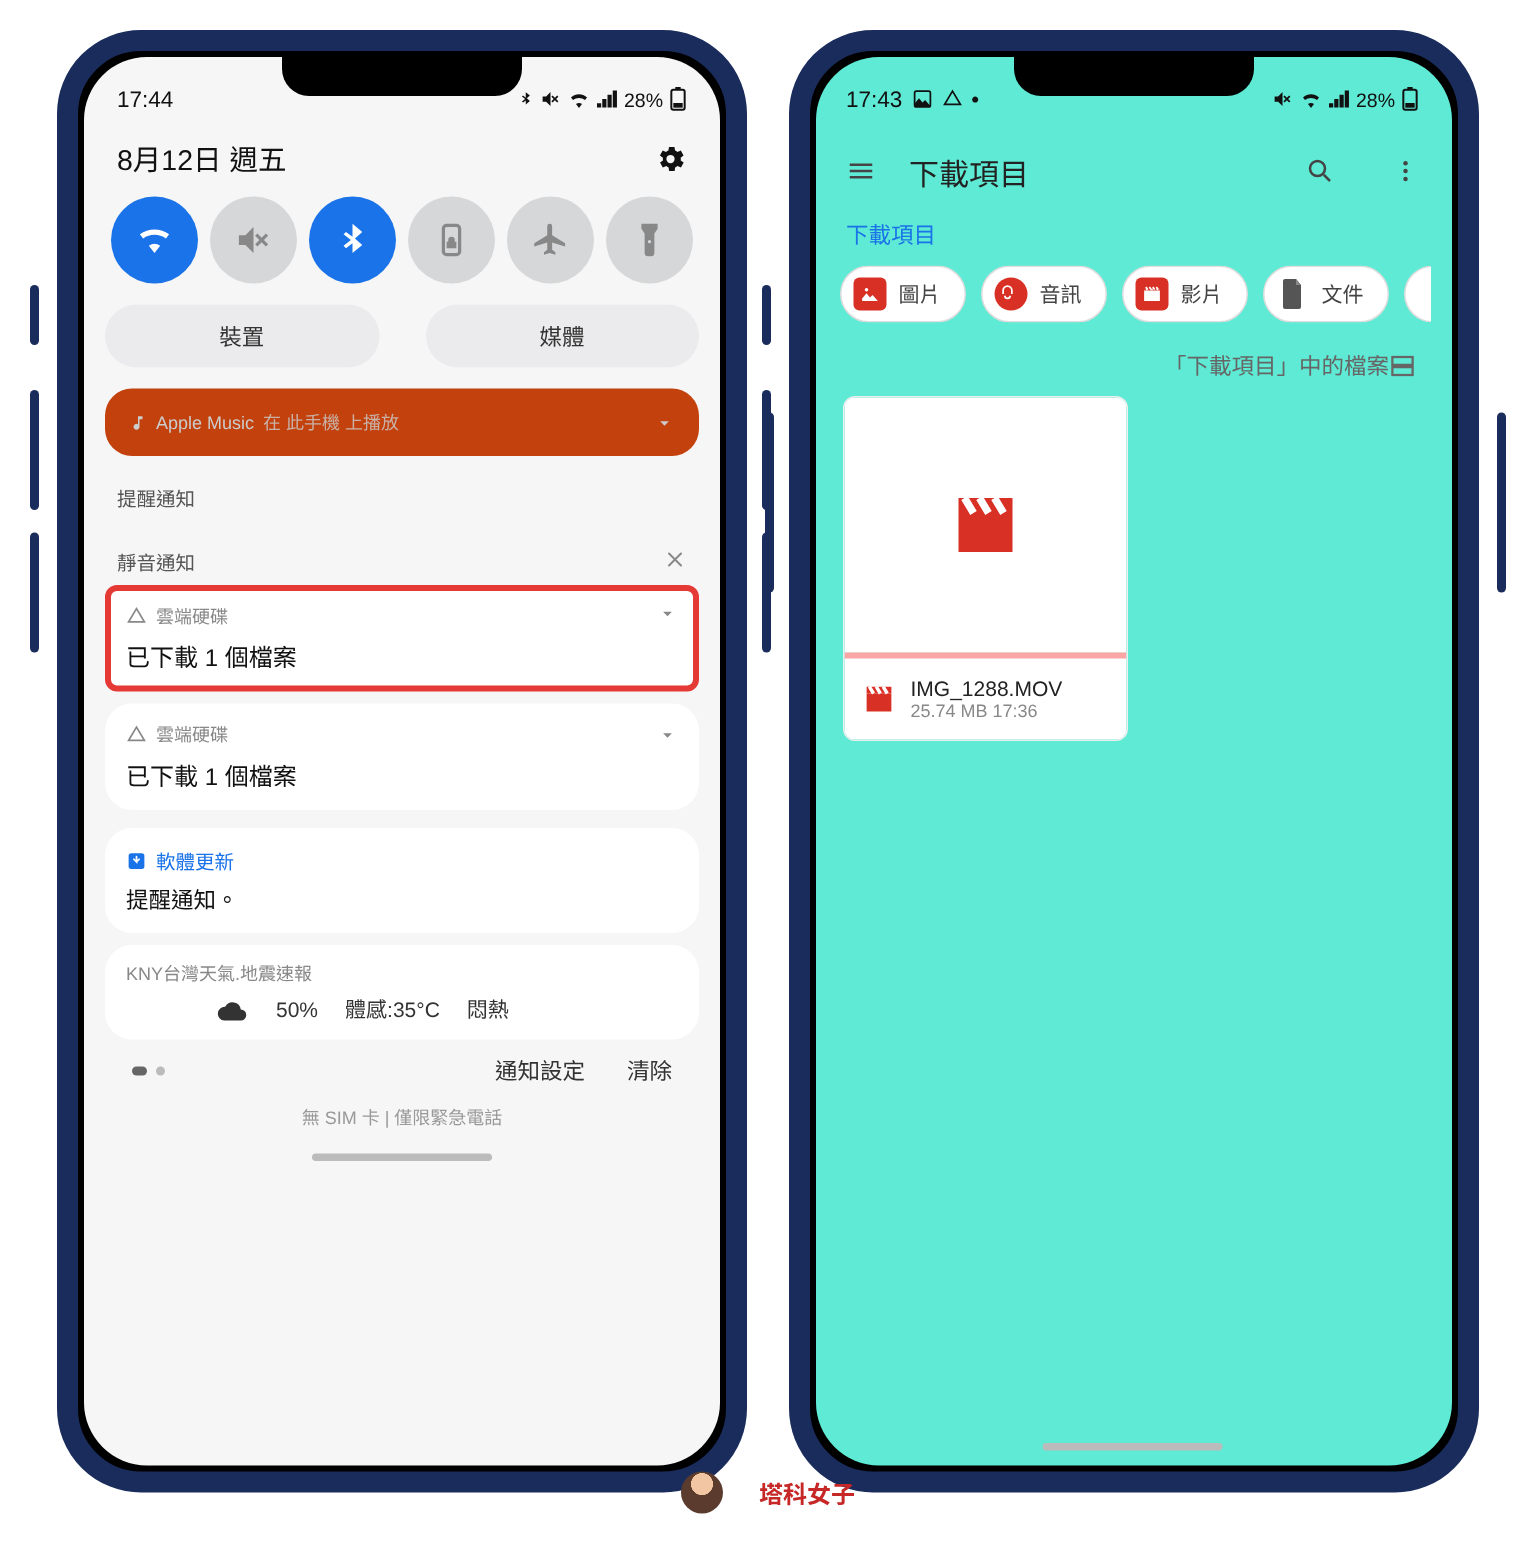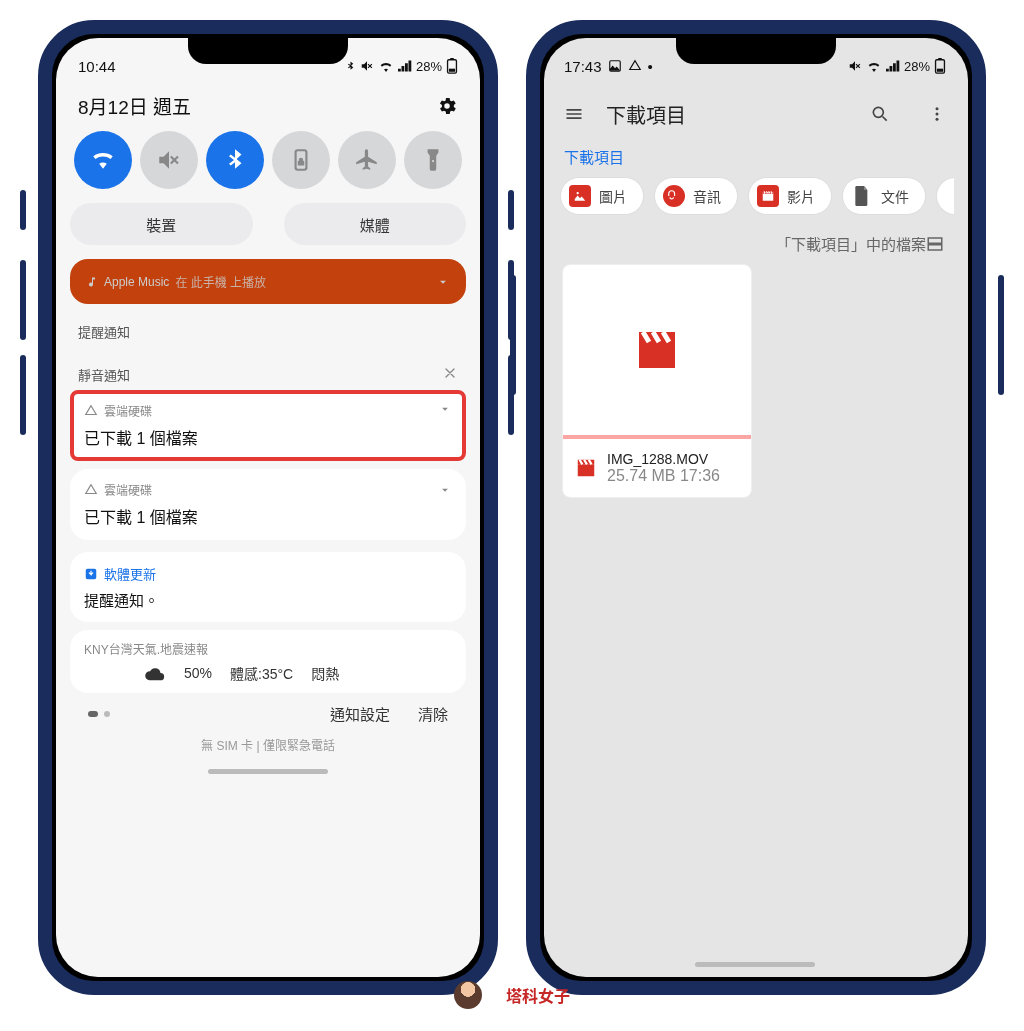--- a/index.html
+++ b/index.html
@@ -38,21 +38,21 @@
   .screen {
     position: absolute;
     left: 18px; right: 18px; top: 18px; bottom: 18px;
     border-radius: 42px;
     background: #f6f6f6;
     overflow: hidden;
     padding: 0 14px;
     display: flex;
     flex-direction: column;
   }
-  .screen.white { background: #e5e5e5; padding-left: 12px; }
+  .screen.white { background: #5eead4; padding-left: 12px; }
   .notch {
     position: absolute;
     top: 0; left: 50%;
     transform: translateX(-50%);
     width: 160px; height: 26px;
     background: #000;
     border-bottom-left-radius: 18px;
     border-bottom-right-radius: 18px;
   }
   .status-bar {
@@ -238,21 +238,21 @@
   }
   .file-thumb .big-clapper { width: 48px; height: 48px; }
   .file-meta {
     background: #fff;
     border-top: 4px solid #fca5a5;
     padding: 12px 12px;
     display: flex; align-items: center; gap: 10px;
   }
   .file-meta .small-clapper { width: 22px; height: 22px; }
   .file-meta .name { font-size: 14px; color: #222; }
-  .file-meta .sub  { font-size: 16px; color: #888; }
+  .file-meta .sub  { font-size: 12px; color: #888; }
 
   .watermark {
     position: absolute;
     bottom: 22px;
     left: 50%;
     transform: translateX(-50%);
     display: flex; align-items: center; gap: 24px;
     font-size: 16px; color: #c62828;
     font-weight: 600;
     pointer-events: none;
@@ -269,21 +269,21 @@
   <div class="phone-side-top"></div>
   <div class="phone-side-vol1"></div>
   <div class="phone-side-vol2"></div>
   <div class="phone-side-right"></div>
   <div class="phone-frame"></div>
   <div class="screen">
     <div class="notch"></div>
 
     <div class="status-bar">
       <div class="status-left">
-        <span>10:44</span>
+        <span>17:44</span>
       </div>
       <div class="status-icons">
         <svg width="11" height="14" viewBox="0 0 24 24" fill="#111">
             <path d="M12 2l6 5-4.5 4L18 15l-6 5V14l-4 3-1.5-1.5L11 12 6.5 8.5 8 7l4 3V2z"></path>
           </svg>
         <svg width="14" height="14" viewBox="0 0 24 24" fill="#111">
             <path d="M3 9v6h4l5 5V4L7 9H3zm16.6 7L21 14.6 18.4 12 21 9.4 19.6 8 17 10.6 14.4 8 13 9.4 15.6 12 13 14.6 14.4 16 17 13.4 19.6 16z"></path>
           </svg>
         <svg width="16" height="12" viewBox="0 0 24 18" fill="#111">
             <path d="M12 18l3-4c-1.8-1.4-4.2-1.4-6 0l3 4zm-6-8c3.3-2.7 8.7-2.7 12 0l2-2.6C15.2 3.3 8.8 3.3 4 7.4L6 10z"></path>

